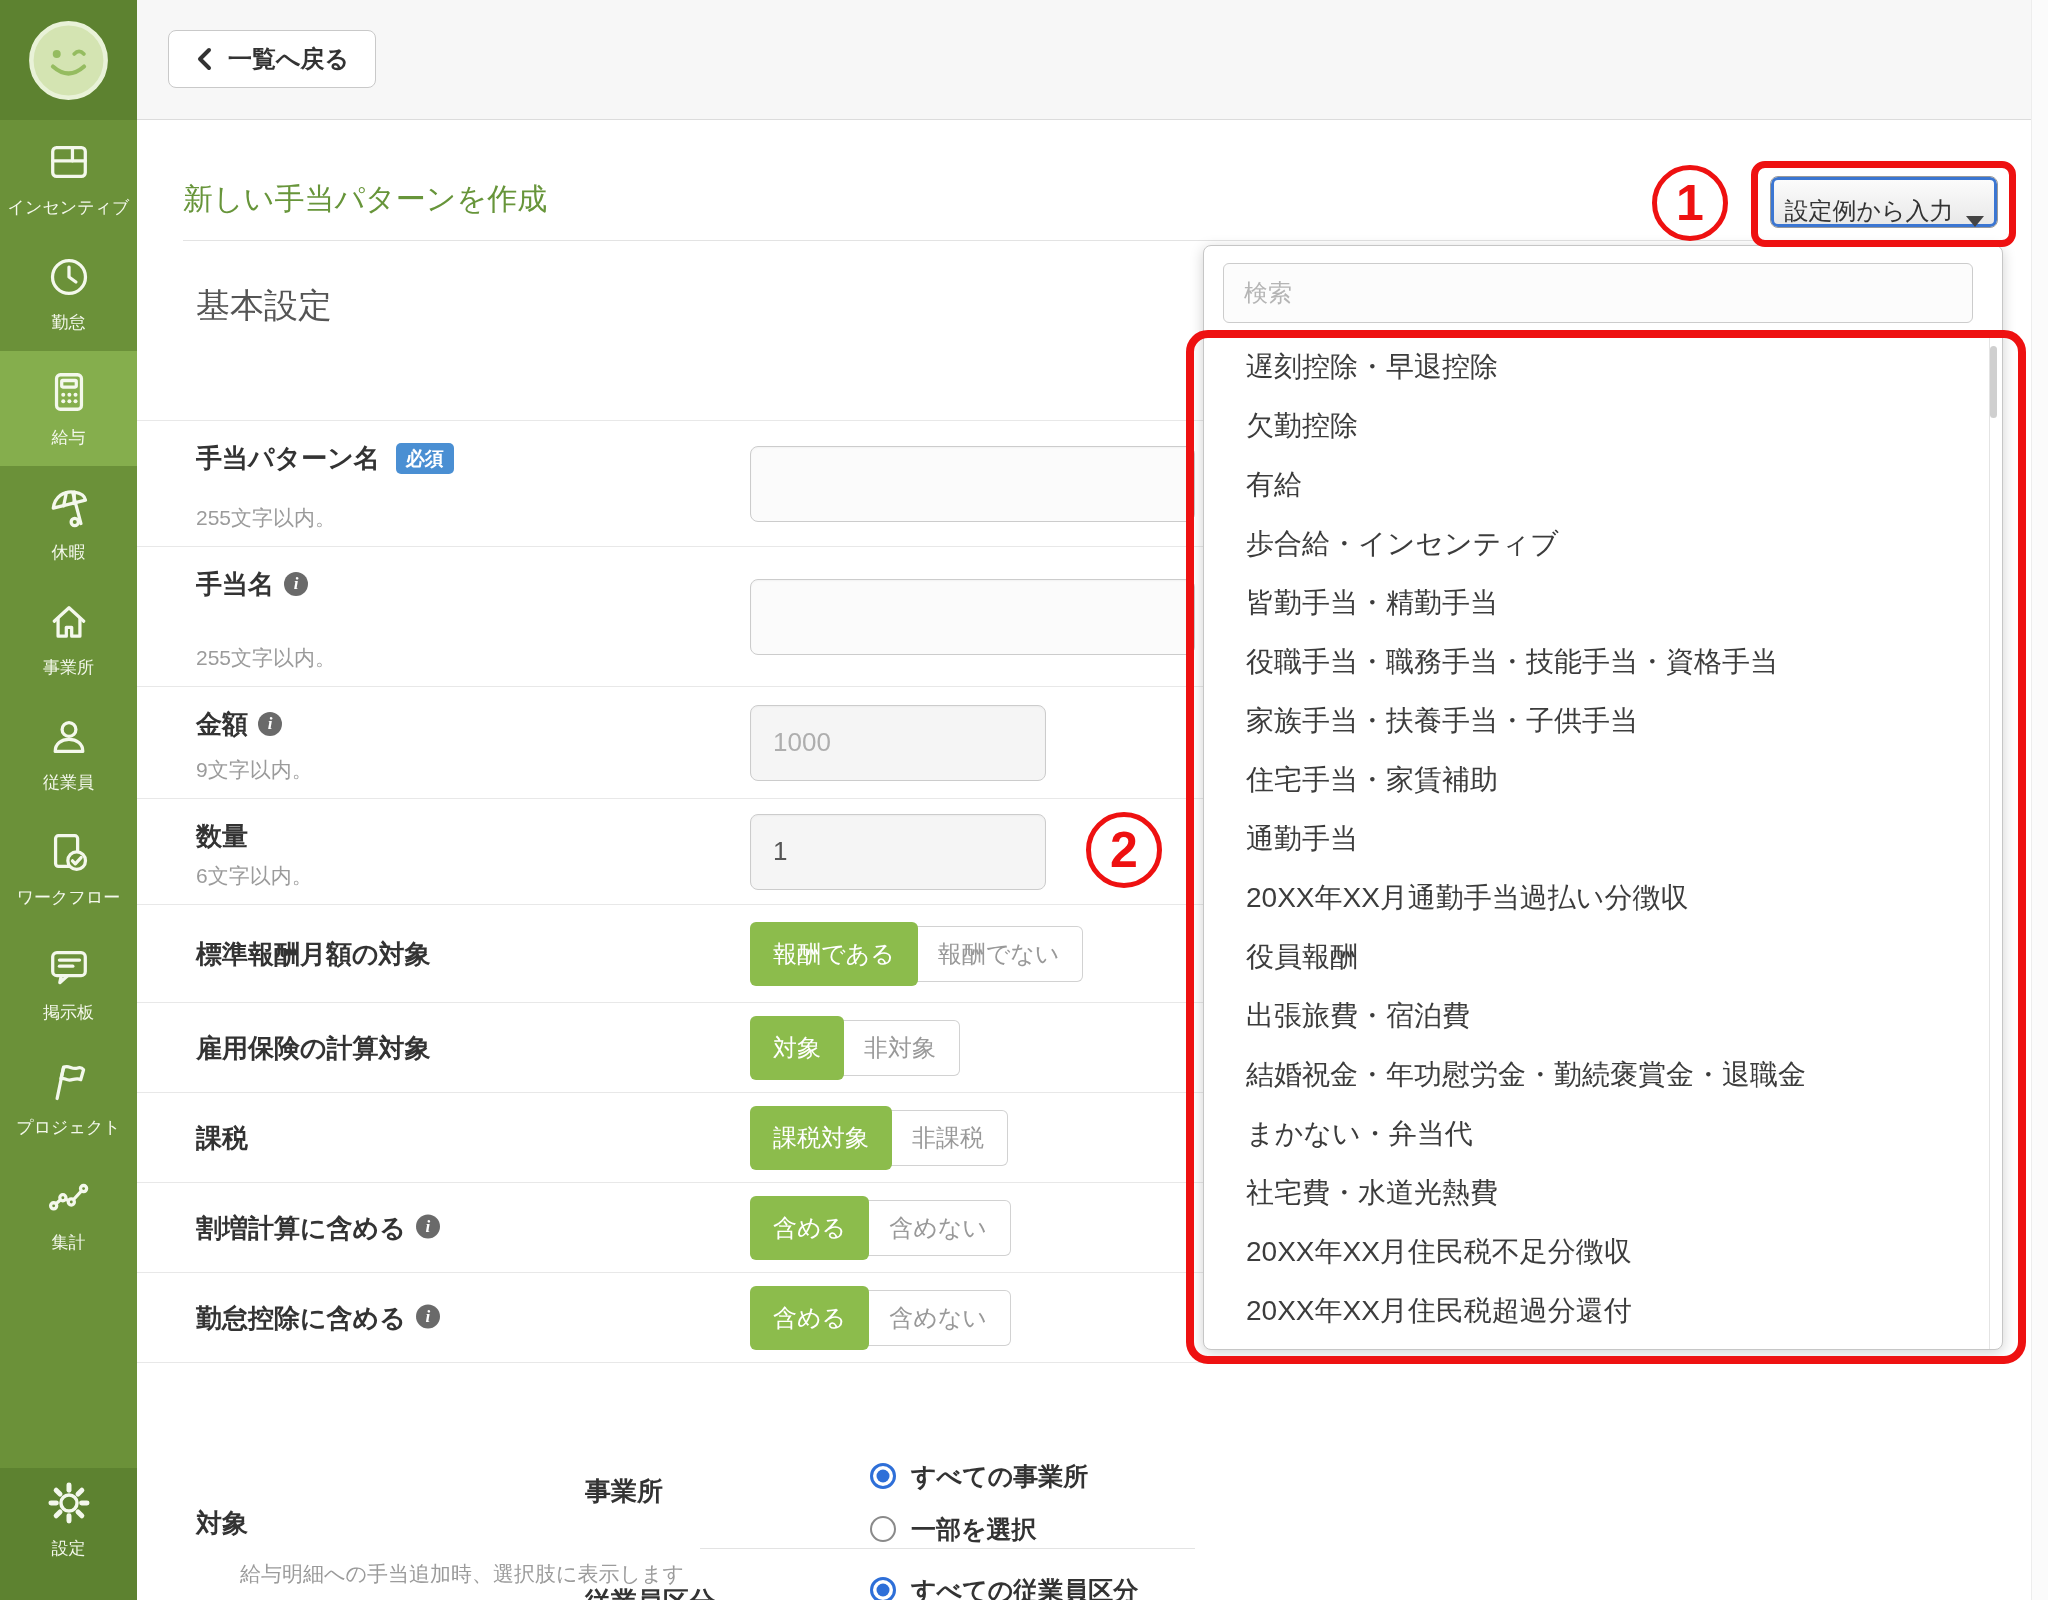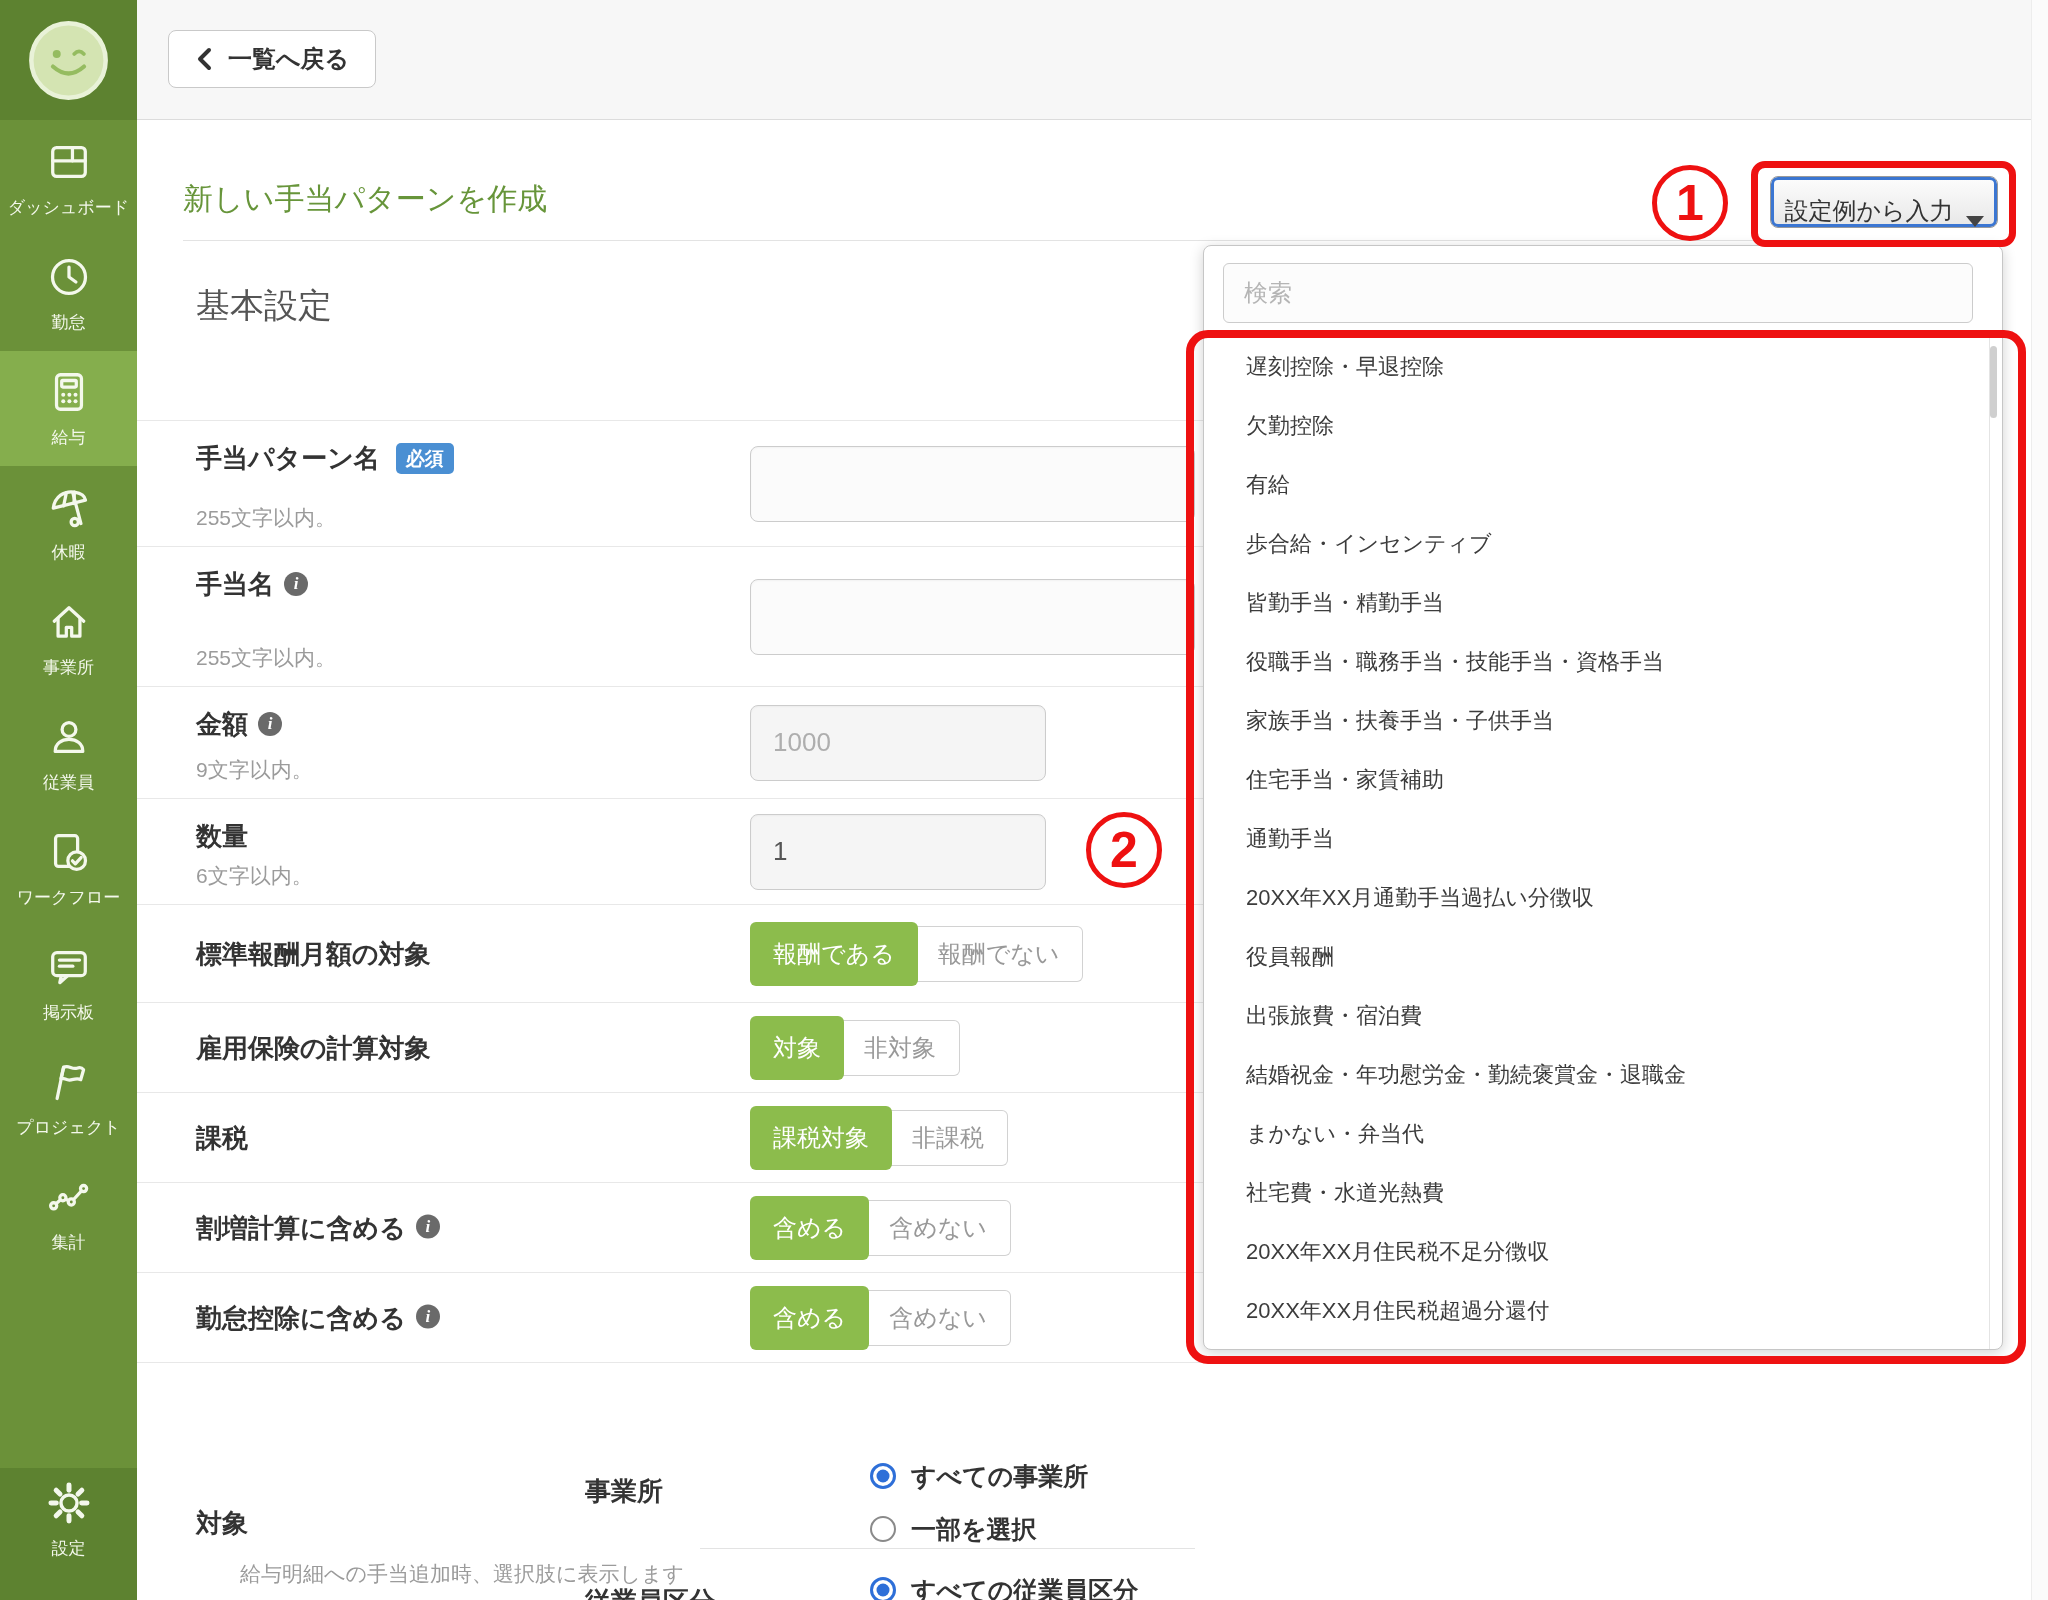--- a/index.html
+++ b/index.html
@@ -72,21 +72,21 @@
 
   
   .preset-btn { position:absolute; left:1770px; top:176px; width:228px; height:52px; z-index:6; border:1px solid #9a9a9a; border-radius:8px; background:linear-gradient(#fdfdfd,#e7e7e7); box-shadow:0 0 0 3px #3b76d2 inset; display:flex; align-items:flex-end; justify-content:center; gap:12px; font-size:24px; color:#333; cursor:pointer; }
   .caret-down { width:0; height:0; border-left:9px solid transparent; border-right:9px solid transparent; border-top:11px solid #444; }
 
   
   .panel { position:absolute; left:1203px; top:245px; width:800px; height:1105px; background:#fff; border:1px solid #c6c6c6; border-radius:8px; box-shadow:0 3px 14px rgba(0,0,0,0.18); z-index:5; }
   .search-input { position:absolute; left:19px; top:17px; width:750px; height:60px; border:1px solid #ccc; border-radius:6px; background:#fcfcfc; font-size:24px; color:#444; padding:0 20px; outline:none; }
   .search-input::placeholder { color:#b5b5b5; }
   .dd-list { position:absolute; left:0; top:91px; width:100%; height:1012px; overflow:hidden; }
-  .dd-item { height:59px; display:flex; align-items:center; padding-left:42px; font-size:22px; color:#3c3c3c; cursor:pointer; white-space:nowrap; }
+  .dd-item { height:59px; display:flex; align-items:center; padding-left:42px; font-size:28px; color:#3c3c3c; cursor:pointer; white-space:nowrap; }
   .scroll-track { position:absolute; right:12px; top:91px; height:1012px; width:1px; background:#e4e4e4; }
   .scroll-thumb { position:absolute; right:5px; top:100px; width:7px; height:72px; border-radius:4px; background:#cfcfcf; cursor:pointer; }
 
   
   .page-scroll { position:absolute; right:0; top:0; width:17px; height:1600px; background:#fbfbfb; border-left:1px solid #ededed; z-index:3; }
 
   
   .anno { position:absolute; z-index:10; pointer-events:none; }
   .anno-rect1 { left:1751px; top:161px; width:265px; height:86px; border:7px solid #ee1111; border-radius:14px; }
   .anno-rect2 { left:1186px; top:330px; width:840px; height:1034px; border:8px solid #ee1111; border-radius:22px; }
@@ -108,21 +108,21 @@
       </svg>
     </div>
   </div>
   <div class="nav">
       <div class="nav-item">
         <span><svg viewBox="0 0 24 24" fill="none" stroke="#f4f8ec" stroke-width="1.7" stroke-linecap="round" stroke-linejoin="round">
             <rect x="3.5" y="4.5" width="17" height="15" rx="2"></rect>
             <line x1="3.5" y1="11.4" x2="20.5" y2="11.4"></line>
             <line x1="13.8" y1="4.5" x2="13.8" y2="11.4"></line>
           </svg></span>
-        <span class="nav-label">ダッシュボード</span>
+        <span class="nav-label">インセンティブ</span>
       </div>
       <div class="nav-item">
         <span><svg viewBox="0 0 24 24" fill="none" stroke="#f4f8ec" stroke-width="1.7" stroke-linecap="round" stroke-linejoin="round">
             <circle cx="12" cy="12" r="8.6"></circle>
             <path d="M12 6.8 V12 L15.6 14.6"></path>
           </svg></span>
         <span class="nav-label">勤怠</span>
       </div>
       <div class="nav-item selected">
         <span><svg viewBox="0 0 24 24" fill="none" stroke="#f4f8ec" stroke-width="1.7" stroke-linecap="round" stroke-linejoin="round">

